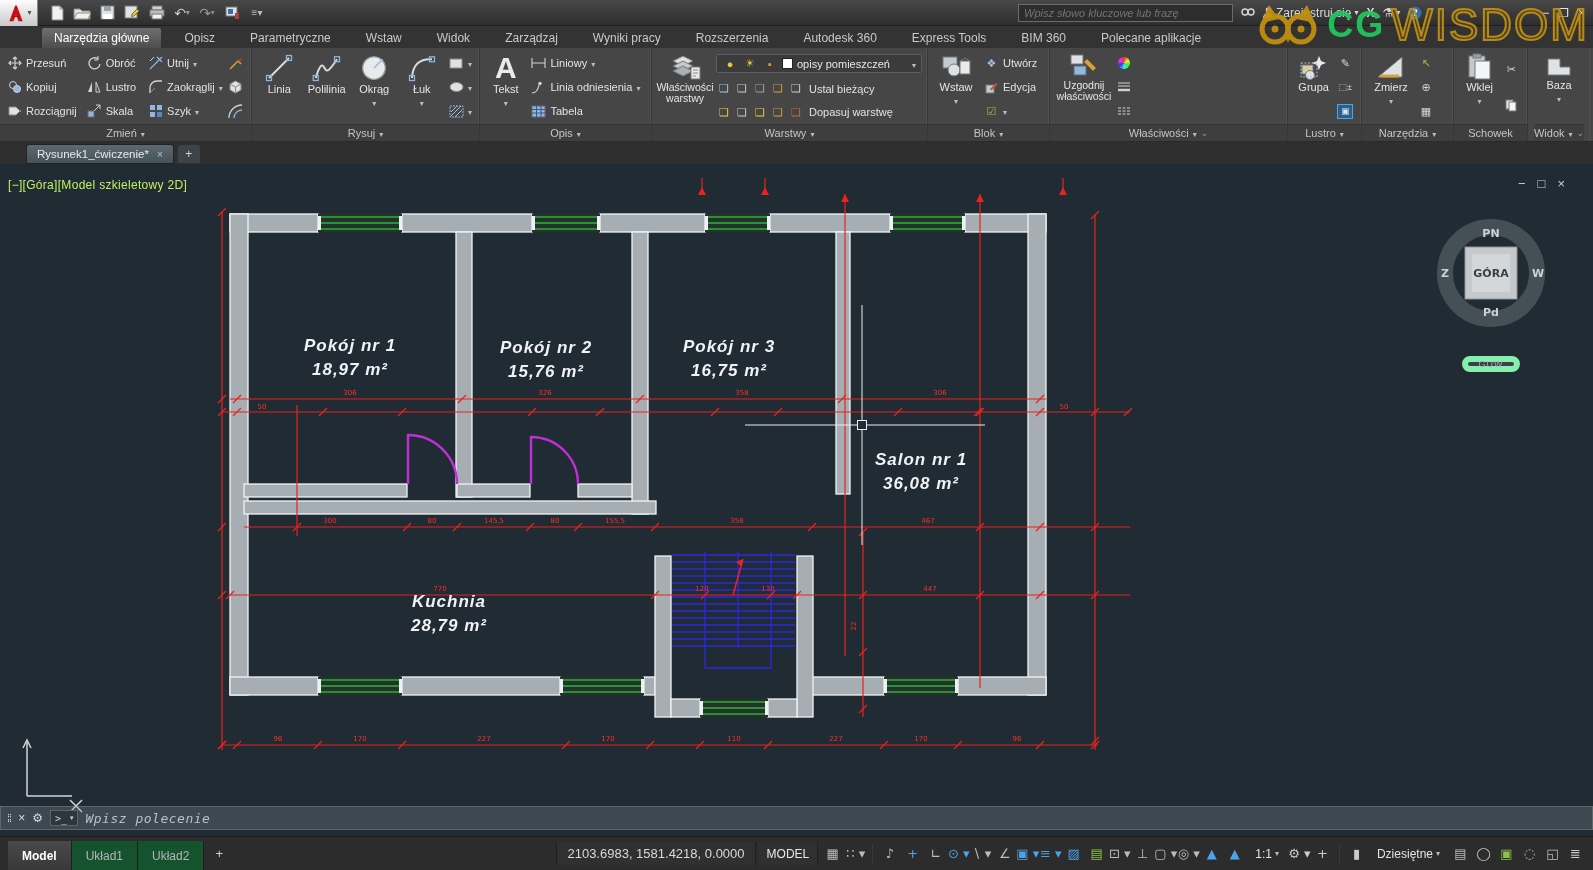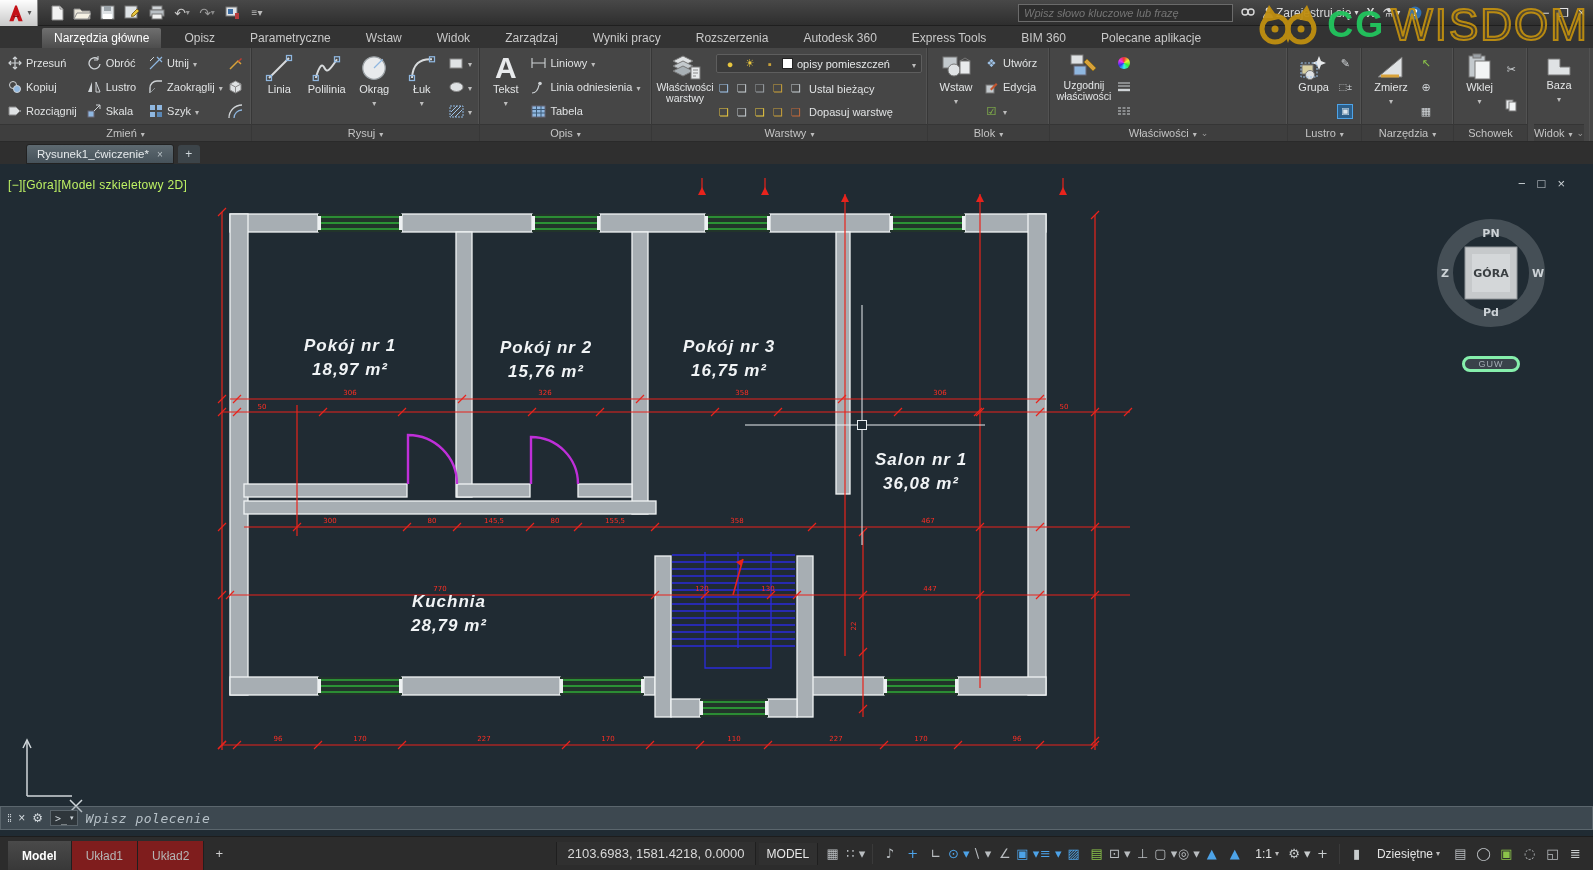--- a/index.html
+++ b/index.html
@@ -50,33 +50,33 @@
   .dtab .x{color:#b9c2c7;font-size:10px;}
   .dplus{width:22px;height:18px;background:#3c4449;color:#cfd6da;display:flex;align-items:center;justify-content:center;border-radius:3px 3px 0 0;font-size:12px;margin-bottom:1px;}
 
   
   .canvas{position:relative;height:672px;background:#202b33;overflow:hidden;}
   .canvas svg.plan{position:absolute;left:0;top:0;}
   .vplabel{position:absolute;left:8px;top:14px;color:#bef264;font-size:12px;letter-spacing:.3px;}
   .vwinbtns{position:absolute;right:28px;top:12px;display:flex;gap:12px;color:#ccd2d6;font-size:13px;}
   .rlabel{position:absolute;transform:translateX(-50%);text-align:center;color:#f0f3f5;font-weight:bold;font-style:italic;font-size:17px;line-height:1.35;letter-spacing:1px;font-family:"DejaVu Sans",sans-serif;white-space:nowrap;}
   .viewcube{position:absolute;left:1431px;top:40px;width:120px;height:140px;}
-  .guw{position:absolute;left:1462px;top:192px;width:58px;height:16px;background:#39424a;border:3px solid #86efac;border-radius:8px;color:#a3adb4;font-size:9px;display:flex;align-items:center;justify-content:center;letter-spacing:1px;}
+  .guw{position:absolute;left:1462px;top:192px;width:58px;height:16px;background:#39424a;border:6px solid #86efac;border-radius:8px;color:#a3adb4;font-size:9px;display:flex;align-items:center;justify-content:center;letter-spacing:1px;}
 
   
   .cmdbar{position:absolute;left:0;right:0;top:642px;height:24px;background:rgba(128,140,150,.30);border:1px solid rgba(170,180,188,.28);display:flex;align-items:center;gap:7px;padding:0 6px;}
   .cmdgrip{color:#c6cdd2;font-size:11px;letter-spacing:-1px;}
   .cmdico{color:#d6dce0;font-size:12px;}
   .cmdchip{background:#2f363b;border:1px solid #5a646b;color:#cdd4d9;font-size:10px;padding:0 4px;height:16px;display:flex;align-items:center;gap:3px;font-family:"DejaVu Sans Mono",monospace;}
   .cmdtext{color:#b6c0c7;font-size:13px;font-style:italic;letter-spacing:.5px;font-family:"DejaVu Sans Mono",monospace;}
 
   
   .statusbar{height:34px;background:#2c2c2c;display:flex;align-items:center;padding:0 6px 0 8px;gap:3px;border-top:1px solid #1d1d1d;}
   .ltabs{display:flex;align-items:flex-end;height:100%;}
-  .ltab{padding:8px 14px 7px 14px;font-size:12px;color:#b5b5b5;background:#7f1d1d;border-right:1px solid #1f1f1f;}
+  .ltab{padding:8px 14px 7px 14px;font-size:12px;color:#b5b5b5;background:#14532d;border-right:1px solid #1f1f1f;}
   .ltab.active{background:linear-gradient(#4a4a4a,#383838);color:#fff;font-weight:bold;}
   .lplus{color:#cfcfcf;padding:0 8px;font-size:13px;}
   .sbspacer{flex:1;}
   .coords{color:#d9d9d9;font-size:13px;padding:4px 10px;border-left:1px solid #1f1f1f;border-right:1px solid #1f1f1f;background:#303030;white-space:nowrap;}
   .sbbtn{color:#e8e8e8;font-size:12px;padding:4px 8px;background:#303030;border-right:1px solid #1f1f1f;}
   .sbiconlist{display:flex;align-items:center;}
   .sbic{width:23px;text-align:center;font-size:13px;color:#b9bdc0;font-family:"DejaVu Sans",sans-serif;}
   .sbtext{color:#e3e3e3;font-size:12px;padding:0 6px;white-space:nowrap;display:flex;align-items:center;gap:3px;}
   .sbsep{width:1px;height:20px;background:#1e1e1e;border-right:1px solid #3a3a3a;margin:0 2px;}
 

